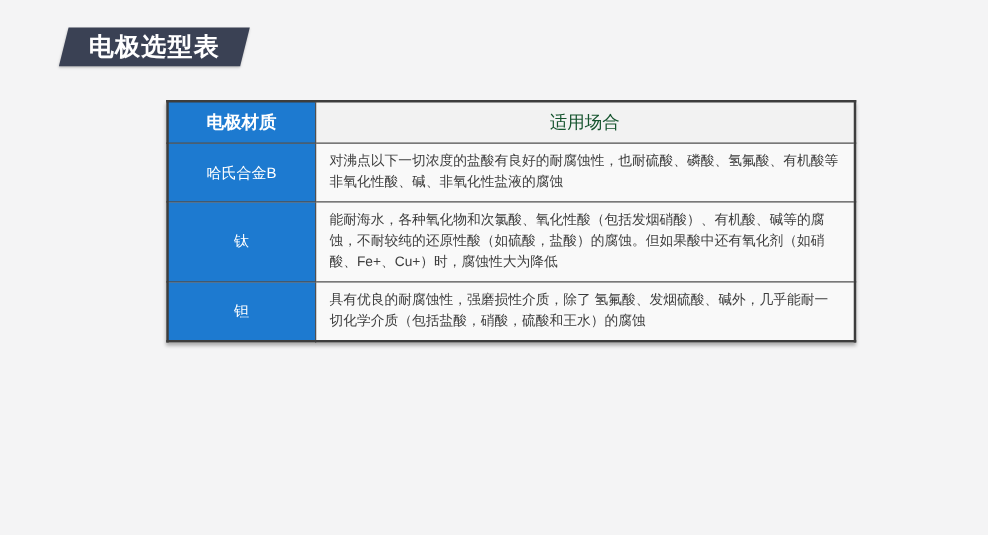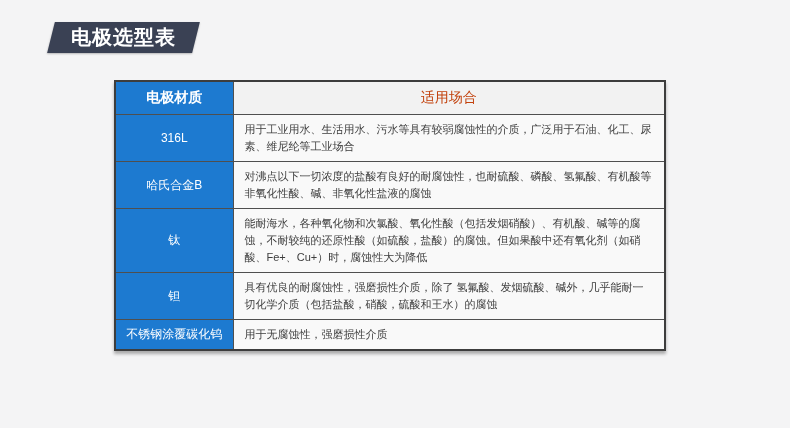--- a/index.html
+++ b/index.html
@@ -35,21 +35,21 @@
     transform: skewX(14deg);
     color: #ffffff;
     font-size: 20px;
     font-weight: bold;
     letter-spacing: 1px;
     white-space: nowrap;
   }
   
   table.sel-table {
     position: absolute;
-    left: 114px;
+    left: 133px;
     top: 80px;
     width: 552px;
     border-collapse: collapse;
     table-layout: fixed;
     background: #f9f9f9;
     border: 2px solid #3d3d3d;
     box-shadow: 0 3px 3px rgba(0,0,0,0.30);
   }
   .sel-table th, .sel-table td {
     border: 1px solid #4f4f4f;
@@ -66,21 +66,21 @@
     font-size: 14px;
     font-weight: 600;
     height: 24px;
   }
   .sel-table td.mat {
     font-size: 12px;
     font-weight: 400;
   }
   .sel-table th.use {
     background: #f2f2f2;
-    color: #c2410c;
+    color: #14532d;
     font-size: 14px;
     font-weight: 400;
     text-align: center;
     vertical-align: middle;
   }
   .sel-table td.use {
     background: #f9f9f9;
     color: #3d3d3d;
     font-size: 11px;
     line-height: 17px;
@@ -104,35 +104,27 @@
       <col>
     </colgroup>
     <thead>
       <tr>
         <th class="mat">电极材质</th>
         <th class="use">适用场合</th>
       </tr>
     </thead>
     <tbody>
       <tr>
-        <td class="mat">316L</td>
-        <td class="use">用于工业用水、生活用水、污水等具有较弱腐蚀性的介质，广泛用于石油、化工、尿素、维尼纶等工业场合</td>
-      </tr>
-      <tr>
         <td class="mat">哈氏合金B</td>
         <td class="use">对沸点以下一切浓度的盐酸有良好的耐腐蚀性，也耐硫酸、磷酸、氢氟酸、有机酸等非氧化性酸、碱、非氧化性盐液的腐蚀</td>
       </tr>
       <tr>
         <td class="mat">钛</td>
         <td class="use">能耐海水，各种氧化物和次氯酸、氧化性酸（包括发烟硝酸）、有机酸、碱等的腐蚀，不耐较纯的还原性酸（如硫酸，盐酸）的腐蚀。但如果酸中还有氧化剂（如硝酸、Fe+、Cu+）时，腐蚀性大为降低</td>
       </tr>
       <tr>
         <td class="mat">钽</td>
         <td class="use">具有优良的耐腐蚀性，强磨损性介质，除了 氢氟酸、发烟硫酸、碱外，几乎能耐一切化学介质（包括盐酸，硝酸，硫酸和王水）的腐蚀</td>
       </tr>
-      <tr>
-        <td class="mat">不锈钢涂覆碳化钨</td>
-        <td class="use">用于无腐蚀性，强磨损性介质</td>
-      </tr>
     </tbody>
   </table>
 
 </div>
 
 </body></html>

